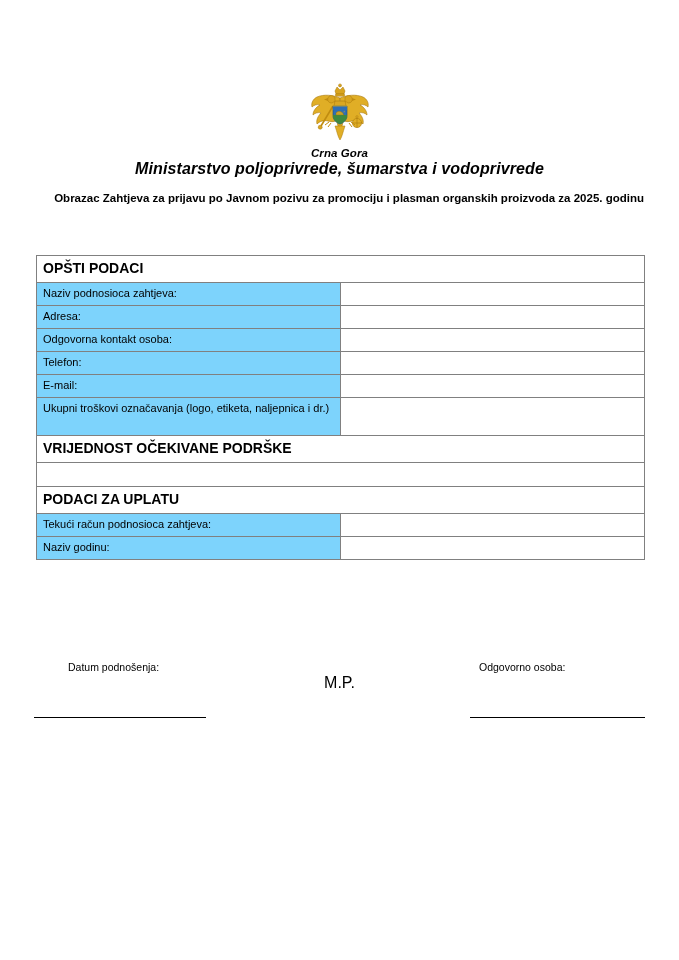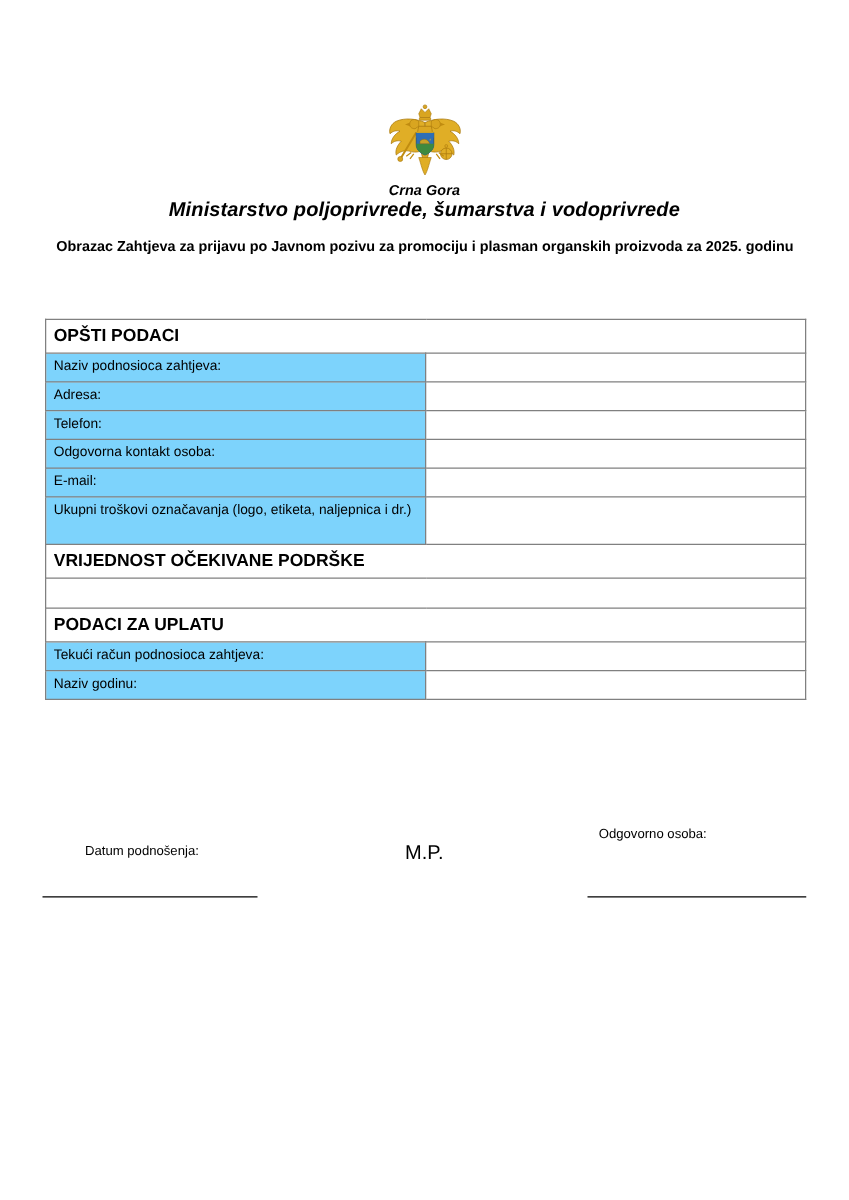--- a/index.html
+++ b/index.html
@@ -56,21 +56,21 @@
     font-style: italic;
     line-height: 16px;
     letter-spacing: 0.1px;
   }
 
   .doc-title {
     position: absolute;
     top: 190px;
     left: 36px;
     width: 608px;
-    text-align: center;
+    text-align: right;
     font-size: 11.5px;
     font-weight: bold;
     line-height: 17px;
   }
 
   
   .form-table {
     position: absolute;
     top: 255px;
     left: 36px;
@@ -113,21 +113,21 @@
   .footer {
     position: absolute;
     top: 655px;
     left: 0;
     width: 679px;
     height: 80px;
   }
   .foot-date {
     position: absolute;
     left: 68px;
-    top: 19px;
+    top: 5px;
     font-size: 10.5px;
     line-height: 14px;
   }
   .foot-mp {
     position: absolute;
     left: 0;
     top: 21px;
     width: 679px;
     text-align: center;
     font-size: 16px;
@@ -221,25 +221,25 @@
 
       <tr>
         <td class="label">Naziv podnosioca zahtjeva:</td>
         <td class="value"></td>
       </tr>
       <tr>
         <td class="label">Adresa:</td>
         <td class="value"></td>
       </tr>
       <tr>
+        <td class="label">Odgovorna kontakt osoba:</td>
+        <td class="value"></td>
+      </tr>
+      <tr>
         <td class="label">Telefon:</td>
-        <td class="value"></td>
-      </tr>
-      <tr>
-        <td class="label">Odgovorna kontakt osoba:</td>
         <td class="value"></td>
       </tr>
       <tr>
         <td class="label">E-mail:</td>
         <td class="value"></td>
       </tr>
       <tr class="tall">
         <td class="label">Ukupni troškovi označavanja (logo, etiketa, naljepnica i dr.)</td>
         <td class="value"></td>
       </tr>

